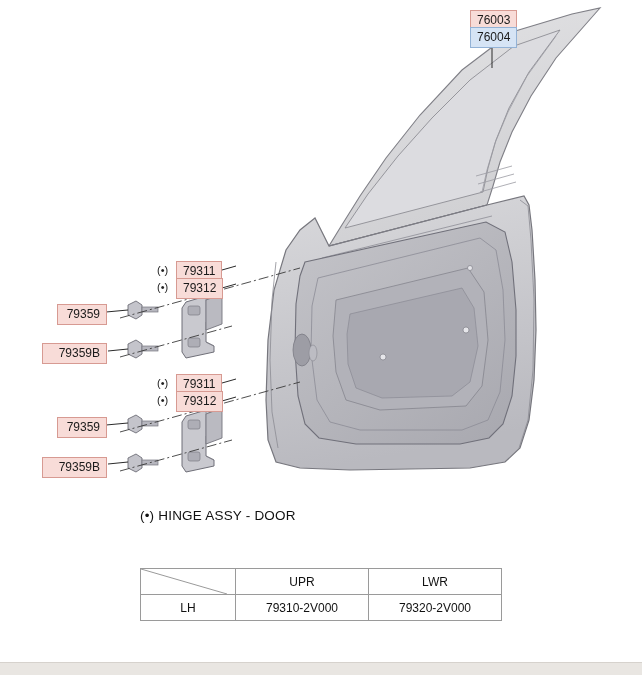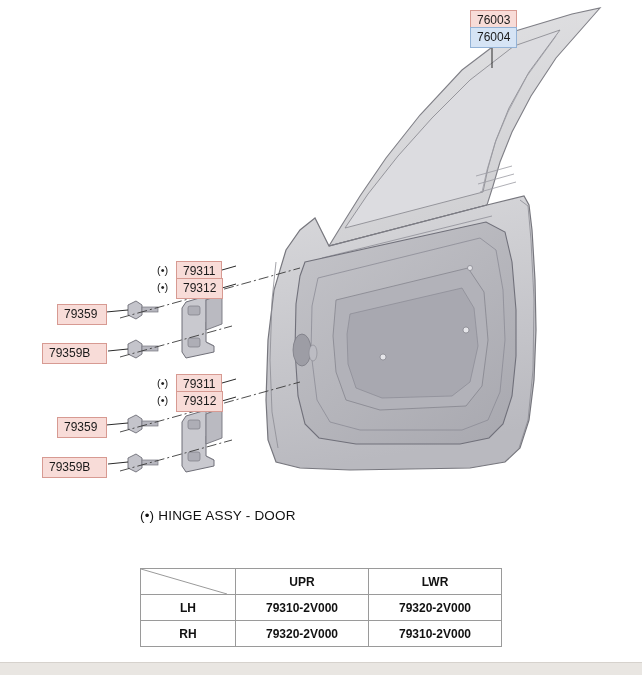--- a/index.html
+++ b/index.html
@@ -26,20 +26,21 @@
     font-size: 12px;
     line-height: 16px;
     padding: 1px 6px 2px 6px;
     white-space: nowrap;
     color: #1a1a1a;
     box-sizing: border-box;
   }
   .chip-red {
     background: #f8dcd8;
     border: 1px solid #d79a92;
+    text-align: right;
   }
   .chip-blue {
     background: #d6e4f5;
     border: 1px solid #93b2d6;
   }
   .dot {
     position: absolute;
     font-size: 11px;
     color: #222;
     line-height: 16px;
@@ -61,21 +62,21 @@
     border-collapse: collapse;
     width: 362px;
     font-size: 12px;
     color: #111;
     background: #fff;
   }
   table.spec td, table.spec th {
     border: 1px solid #9a9a9a;
     height: 25px;
     text-align: center;
-    font-weight: bold;
+    font-weight: normal;
     padding: 0 4px;
   }
   table.spec .col-first { width: 86px; text-align: center; }
   table.spec .corner {
     position: relative;
     overflow: hidden;
     padding: 0;
   }
   table.spec .corner svg {
     display: block;
@@ -250,22 +251,17 @@
         </svg>
       </th>
       <th>UPR</th>
       <th>LWR</th>
     </tr>
     <tr>
       <td class="col-first">LH</td>
       <td>79310-2V000</td>
       <td>79320-2V000</td>
     </tr>
-    <tr>
-      <td class="col-first">RH</td>
-      <td>79320-2V000</td>
-      <td>79310-2V000</td>
-    </tr>
   </tbody>
     </table>
 
   <div class="footer-strip"></div>
 </div>
 
 </body></html>

